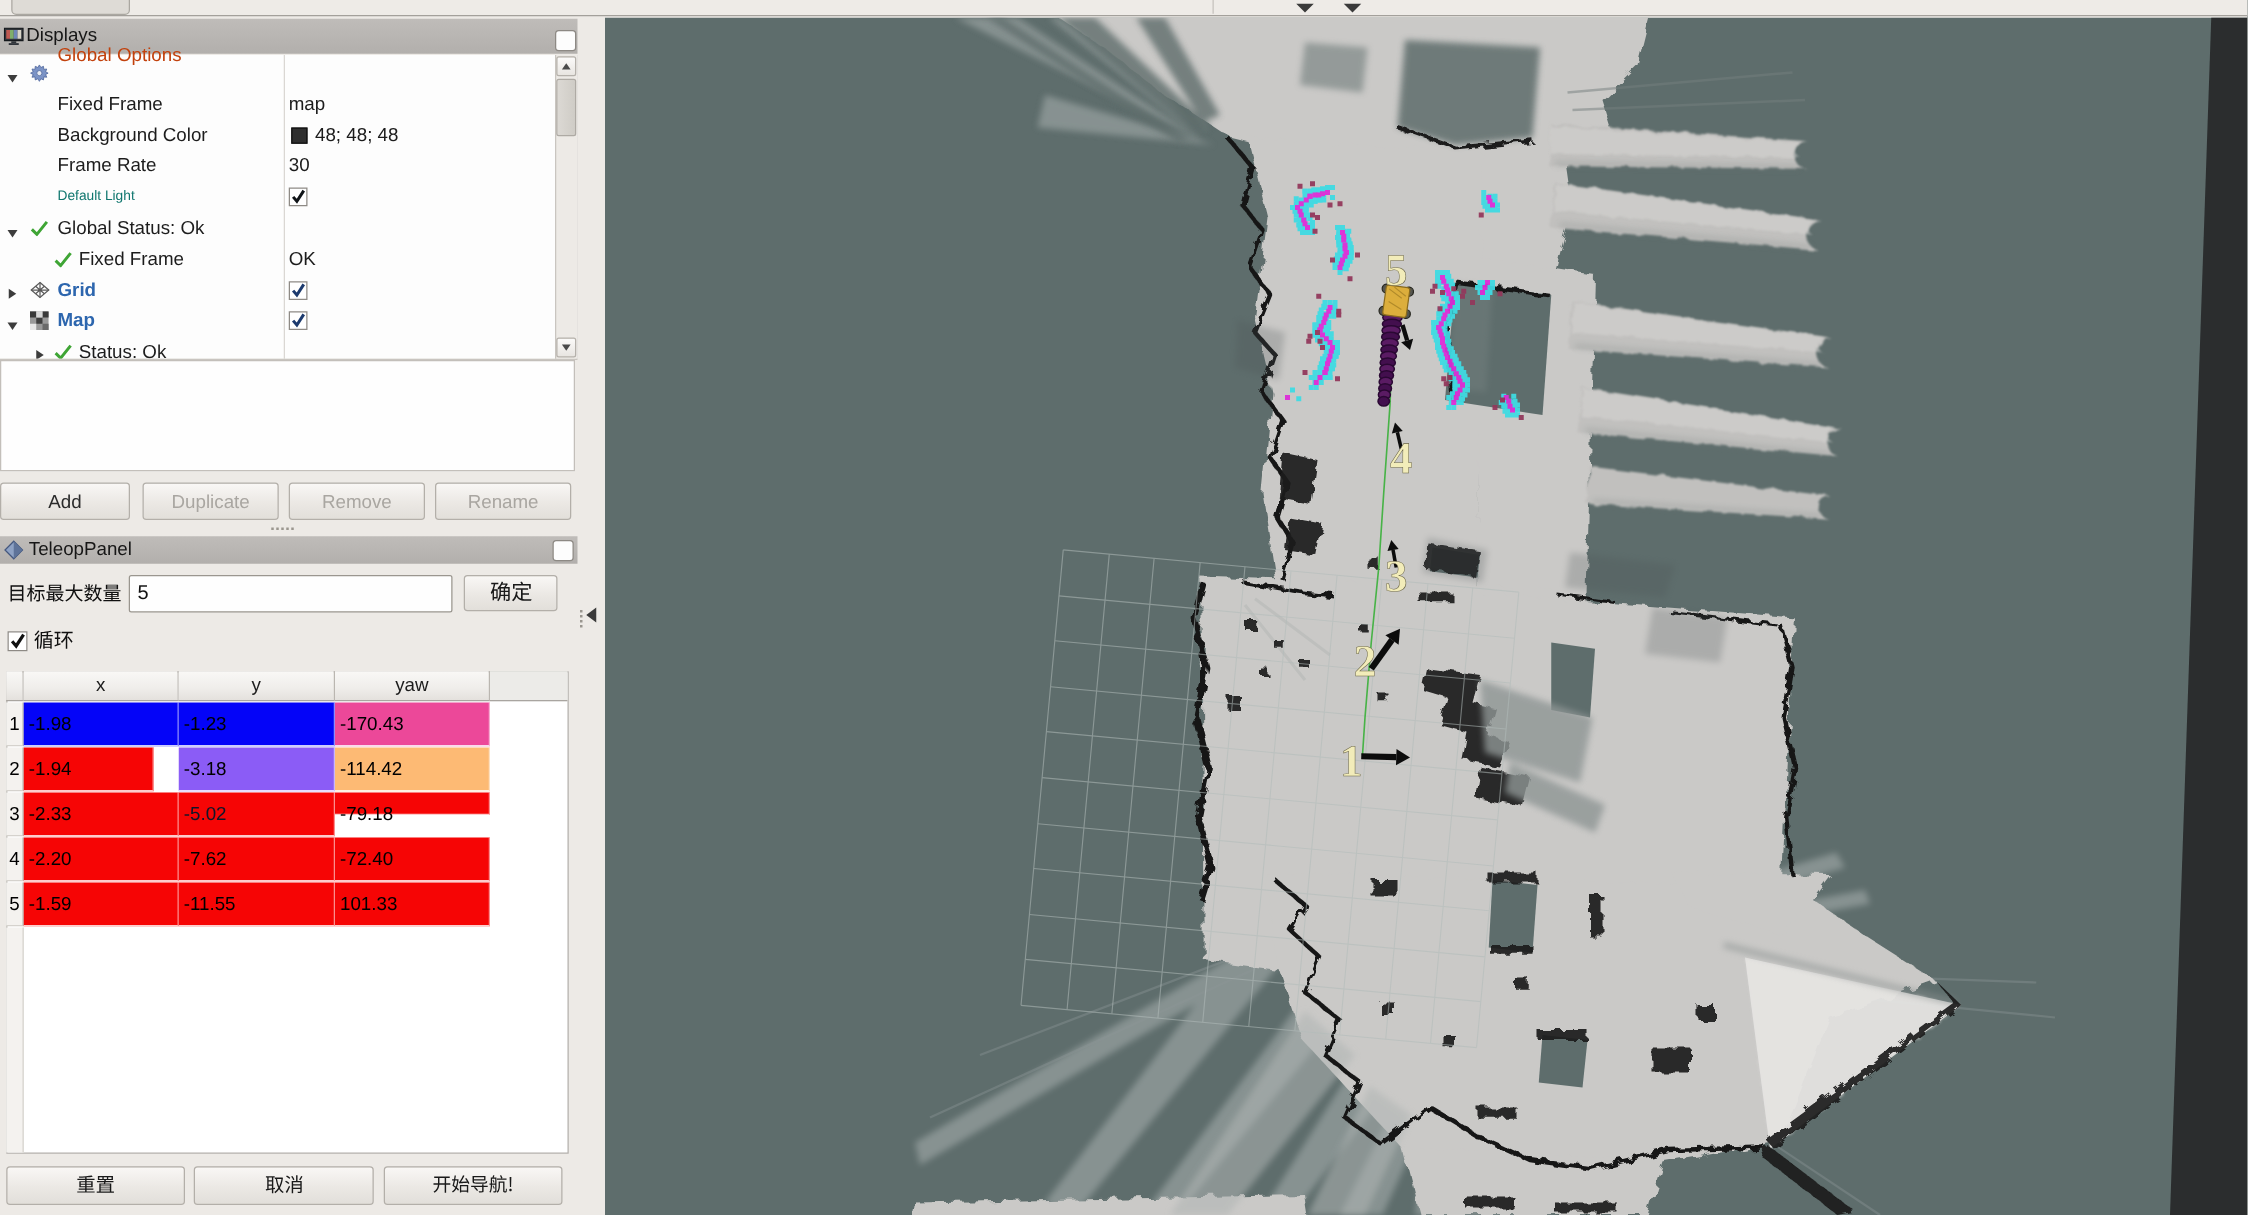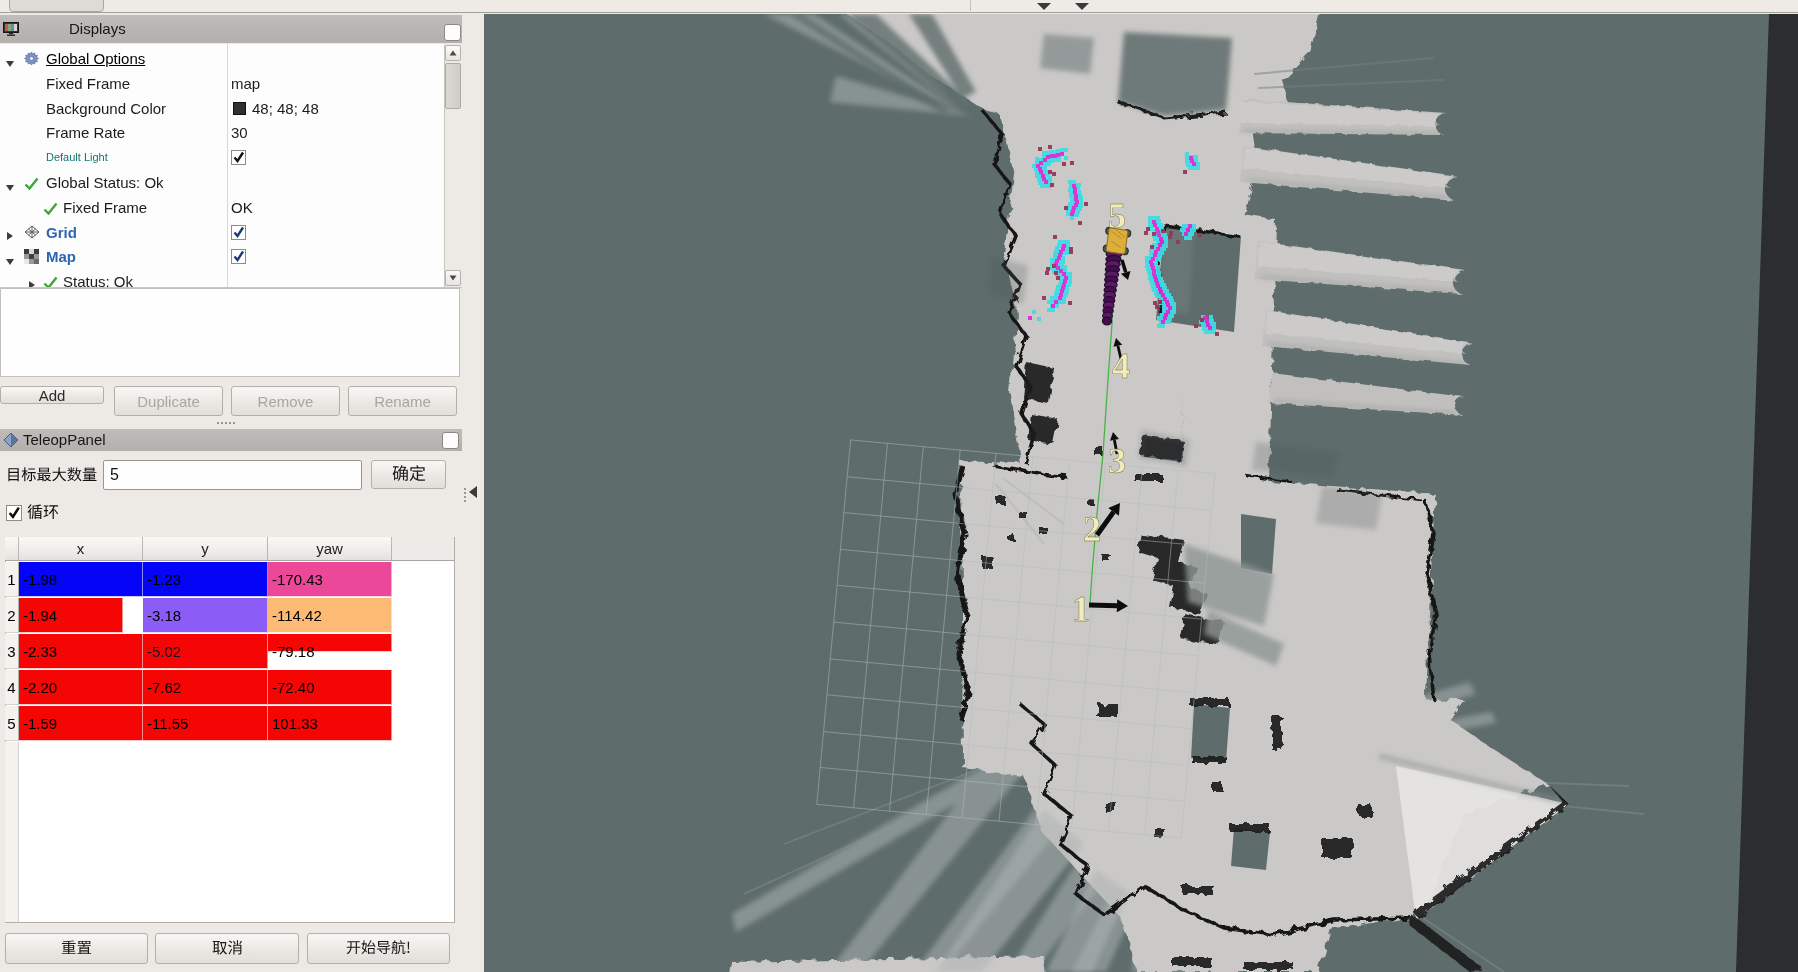--- a/index.html
+++ b/index.html
@@ -14,37 +14,37 @@
 <div class="tb" style="left:0;top:15px;width:462px;height:28px;">
 <div style="position:absolute;left:3px;top:7px;"><svg width="16" height="14" viewBox="0 0 16 14" xmlns="http://www.w3.org/2000/svg">
 <rect x="0.5" y="0.5" width="15" height="10" fill="#30343a" stroke="#15181c"></rect>
 <rect x="2" y="2" width="3" height="7" fill="#c05a52"></rect>
         <rect x="5" y="2" width="3" height="7" fill="#7fae6a"></rect>
 <rect x="8" y="2" width="3" height="7" fill="#6f86b8"></rect>
         <rect x="11" y="2" width="3" height="7" fill="#d8d4c8"></rect>
 <rect x="6" y="11" width="4" height="1.5" fill="#30343a"></rect>
         <rect x="4" y="12.5" width="8" height="1.5" fill="#30343a"></rect>
       </svg></div>
-<div style="position:absolute;left:21px;top:0;height:28px;line-height:28px;font-size:15px;color:#161616;margin-left:48px;">Displays</div>
+<div style="position:absolute;left:21px;top:0;height:28px;line-height:28px;font-size:15px;color:#161616;">Displays</div>
 <div style="position:absolute;left:444px;top:9px;width:17px;height:17px;border:1px solid #8d8984;border-radius:3px;background:#fdfdfd;"></div>
 </div>
 
 <div style="position:absolute;left:0;top:44px;width:462px;height:243px;background:#fdfdfd;border-right:1px solid #c6c2bd;"></div>
 <div style="position:absolute;left:227px;top:44px;width:1px;height:243px;background:#dad7d3;"></div>
 <div style="position:absolute;left:0;top:0;width:443px;height:287px;overflow:hidden;">
     <div style="position:absolute;left:5px;top:54px;"><svg width="10" height="8" viewBox="0 0 10 8" xmlns="http://www.w3.org/2000/svg">
         <path d="M1,1 L9,1 L5,7 Z" fill="#3c3c3c"></path>
       </svg></div>
     <div style="position:absolute;left:24px;top:51px;"><svg width="15" height="15" viewBox="0 0 16 16" xmlns="http://www.w3.org/2000/svg">
 <g fill="#7b93c6" stroke="#51689c" stroke-width="0.7">
 <path d="M8 1 L9.3 3.2 L11.5 2.2 L11.8 4.8 L14.3 4.5 L13.3 6.8 L15.5 8 L13.3 9.2 L14.3 11.5 L11.8 11.2 L11.5 13.8 L9.3 12.8 L8 15 L6.7 12.8 L4.5 13.8 L4.2 11.2 L1.7 11.5 L2.7 9.2 L0.5 8 L2.7 6.8 L1.7 4.5 L4.2 4.8 L4.5 2.2 L6.7 3.2 Z"></path>
 <circle cx="8" cy="8" r="2.2" fill="#e8ecf4"></circle>
         </g>
       </svg></div>
-    <div style="position:absolute;left:46px;top:46px;height:25px;line-height:25px;font-size:15px;color:#000000;white-space:nowrap;text-decoration:underline;">Global Options</div>
+    <div style="position:absolute;left:46px;top:32px;height:25px;line-height:25px;font-size:15px;color:#c2410c;white-space:nowrap;">Global Options</div>
     <div style="position:absolute;left:46px;top:71px;height:25px;line-height:25px;font-size:15px;color:#1c1c1c;white-space:nowrap;">Fixed Frame</div>
     <div style="position:absolute;left:231px;top:71px;height:25px;line-height:25px;font-size:15px;color:#1c1c1c;white-space:nowrap;">map</div>
     <div style="position:absolute;left:46px;top:96px;height:25px;line-height:25px;font-size:15px;color:#1c1c1c;white-space:nowrap;">Background Color</div>
     <div style="position:absolute;left:233px;top:102px;width:13px;height:13px;background:#2f2f2f;border:1px solid #111;"></div>
     <div style="position:absolute;left:252px;top:96px;height:25px;line-height:25px;font-size:15px;color:#1c1c1c;white-space:nowrap;">48; 48; 48</div>
     <div style="position:absolute;left:46px;top:120px;height:25px;line-height:25px;font-size:15px;color:#1c1c1c;white-space:nowrap;">Frame Rate</div>
     <div style="position:absolute;left:231px;top:120px;height:25px;line-height:25px;font-size:15px;color:#1c1c1c;white-space:nowrap;">30</div>
     <div style="position:absolute;left:46px;top:145px;height:25px;line-height:25px;font-size:11px;color:#0f766e;white-space:nowrap;">Default Light</div>
     <div style="position:absolute;left:231px;top:150px;width:15px;height:15px;border:1px solid #8e8a85;background:#fff;box-sizing:border-box;display:flex;align-items:center;justify-content:center;">
       <svg width="13" height="13" viewBox="0 0 13 13" xmlns="http://www.w3.org/2000/svg">
@@ -120,21 +120,21 @@
 
 <div style="position:absolute;left:0;top:287px;width:462px;height:1px;background:#c9c5c0;"></div>
 <div style="position:absolute;left:217px;top:290px;width:2px;height:2px;background:#9a968f;"></div>
 <div style="position:absolute;left:221px;top:290px;width:2px;height:2px;background:#9a968f;"></div>
 <div style="position:absolute;left:225px;top:290px;width:2px;height:2px;background:#9a968f;"></div>
 <div style="position:absolute;left:229px;top:290px;width:2px;height:2px;background:#9a968f;"></div>
 <div style="position:absolute;left:233px;top:290px;width:2px;height:2px;background:#9a968f;"></div>
 
 <div style="position:absolute;left:0;top:288px;width:460px;height:89px;background:#fefefe;border:1px solid #c3bfba;"></div>
 
-<div style="position:absolute;left:0px;top:386px;width:104px;height:18px;border:1px solid #b3afa9;border-radius:3px;background:linear-gradient(#f9f7f5,#ebe8e4 55%,#e2dfda);box-sizing:border-box;display:flex;align-items:center;justify-content:center;font-size:15px;color:#2b2b2b;">Add</div>
+<div style="position:absolute;left:0px;top:386px;width:104px;height:30px;border:1px solid #b3afa9;border-radius:3px;background:linear-gradient(#f9f7f5,#ebe8e4 55%,#e2dfda);box-sizing:border-box;display:flex;align-items:center;justify-content:center;font-size:15px;color:#2b2b2b;">Add</div>
 <div style="position:absolute;left:114px;top:386px;width:109px;height:30px;border:1px solid #b3afa9;border-radius:3px;background:linear-gradient(#f9f7f5,#ebe8e4 55%,#e2dfda);box-sizing:border-box;display:flex;align-items:center;justify-content:center;font-size:15px;color:#a9a6a1;">Duplicate</div>
 <div style="position:absolute;left:231px;top:386px;width:109px;height:30px;border:1px solid #b3afa9;border-radius:3px;background:linear-gradient(#f9f7f5,#ebe8e4 55%,#e2dfda);box-sizing:border-box;display:flex;align-items:center;justify-content:center;font-size:15px;color:#a9a6a1;">Remove</div>
 <div style="position:absolute;left:348px;top:386px;width:109px;height:30px;border:1px solid #b3afa9;border-radius:3px;background:linear-gradient(#f9f7f5,#ebe8e4 55%,#e2dfda);box-sizing:border-box;display:flex;align-items:center;justify-content:center;font-size:15px;color:#a9a6a1;">Rename</div>
 <div style="position:absolute;left:217px;top:422px;width:2px;height:2px;background:#9a968f;"></div>
 <div style="position:absolute;left:221px;top:422px;width:2px;height:2px;background:#9a968f;"></div>
 <div style="position:absolute;left:225px;top:422px;width:2px;height:2px;background:#9a968f;"></div>
 <div style="position:absolute;left:229px;top:422px;width:2px;height:2px;background:#9a968f;"></div>
 <div style="position:absolute;left:233px;top:422px;width:2px;height:2px;background:#9a968f;"></div>
 
 <div class="tb" style="left:0;top:429px;width:462px;height:22px;">

